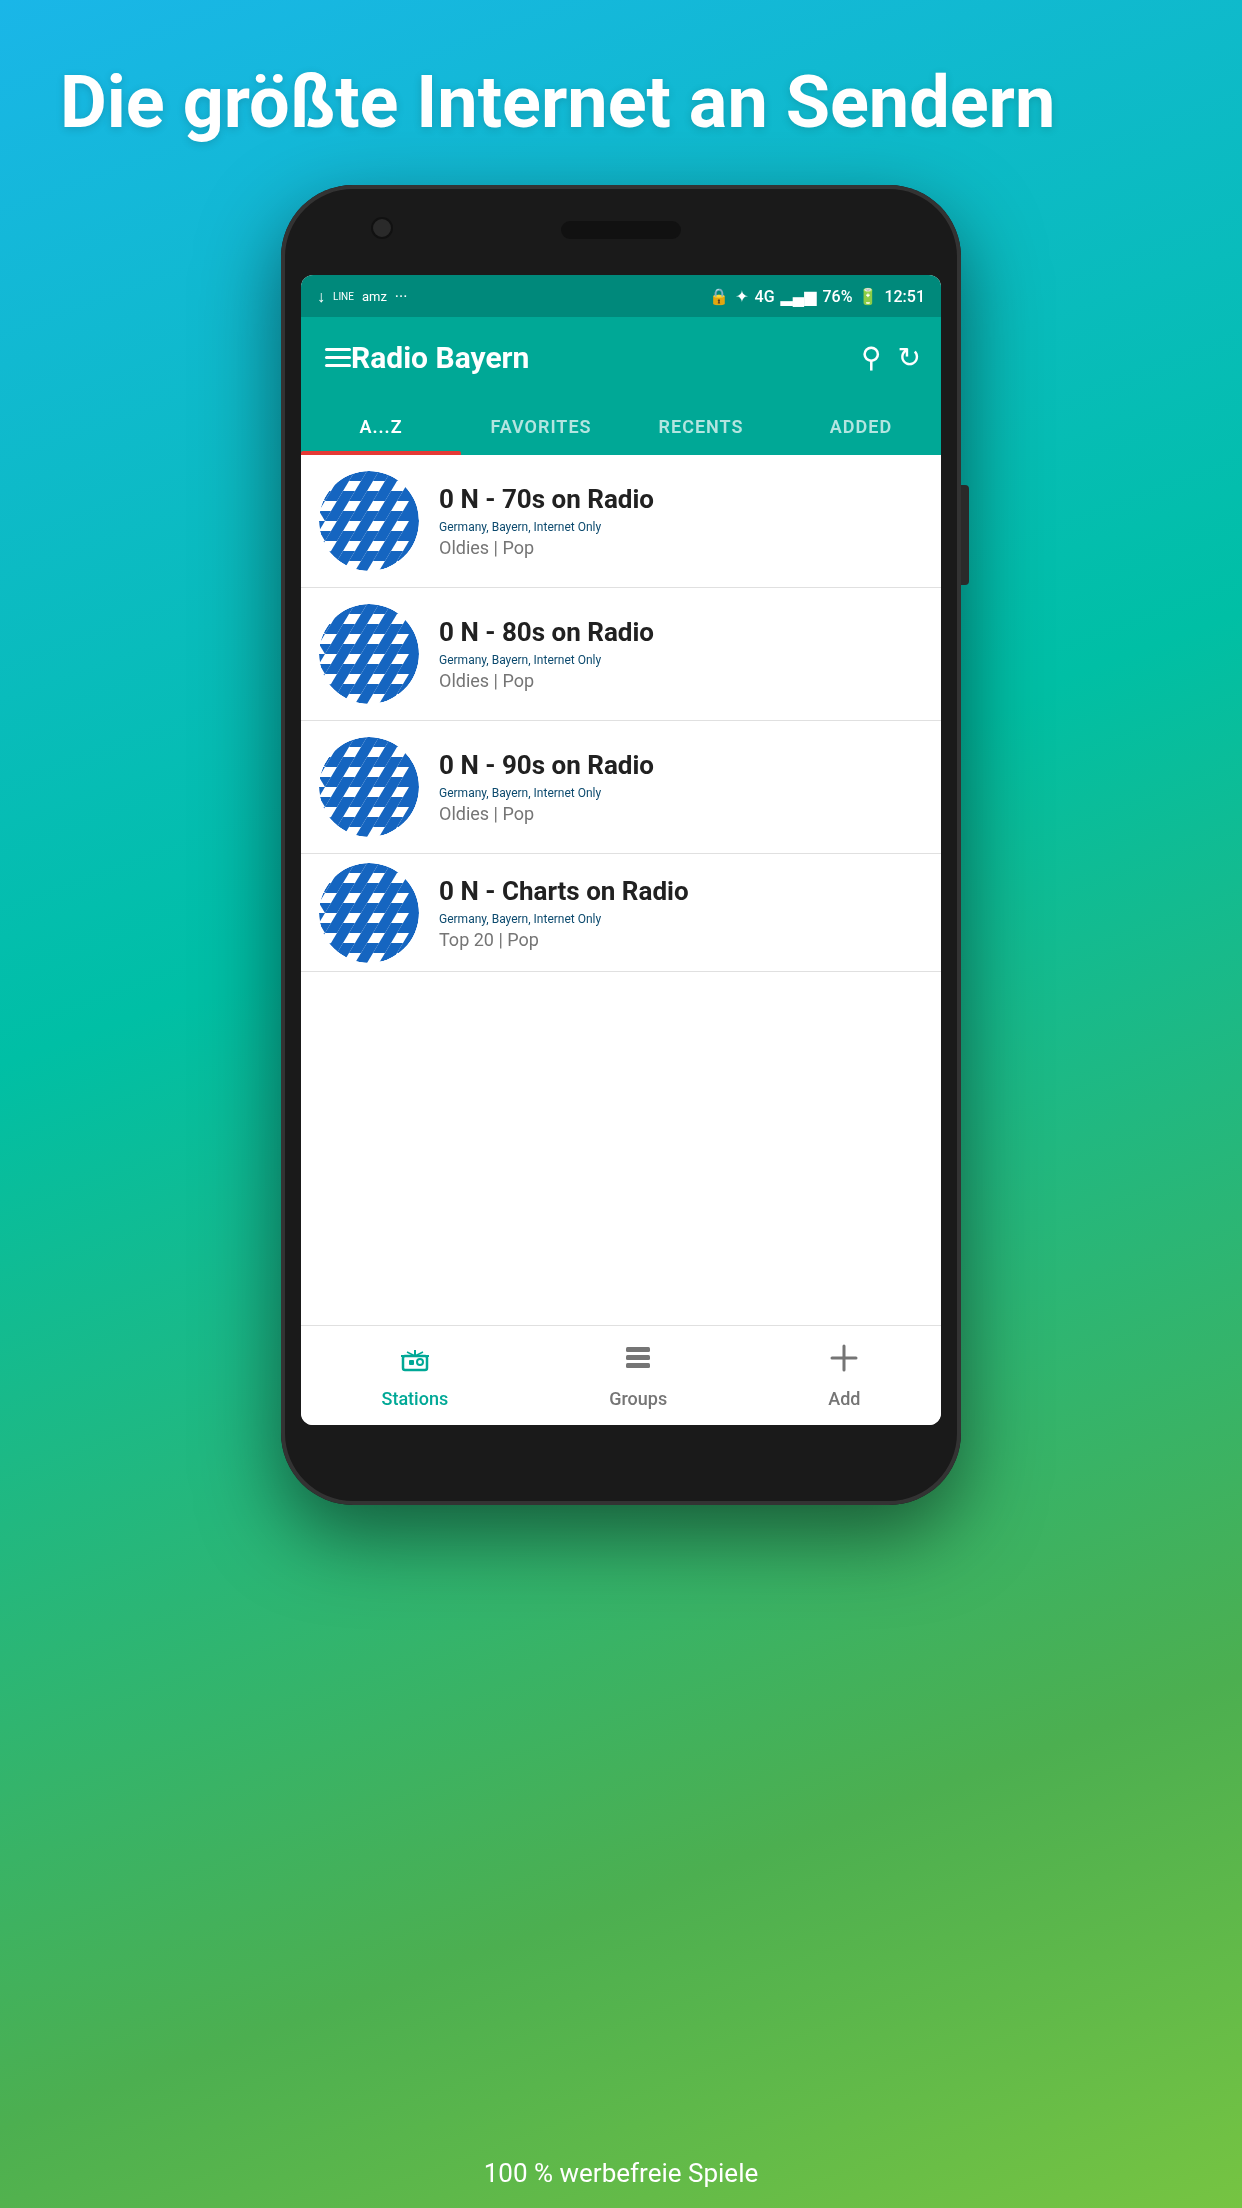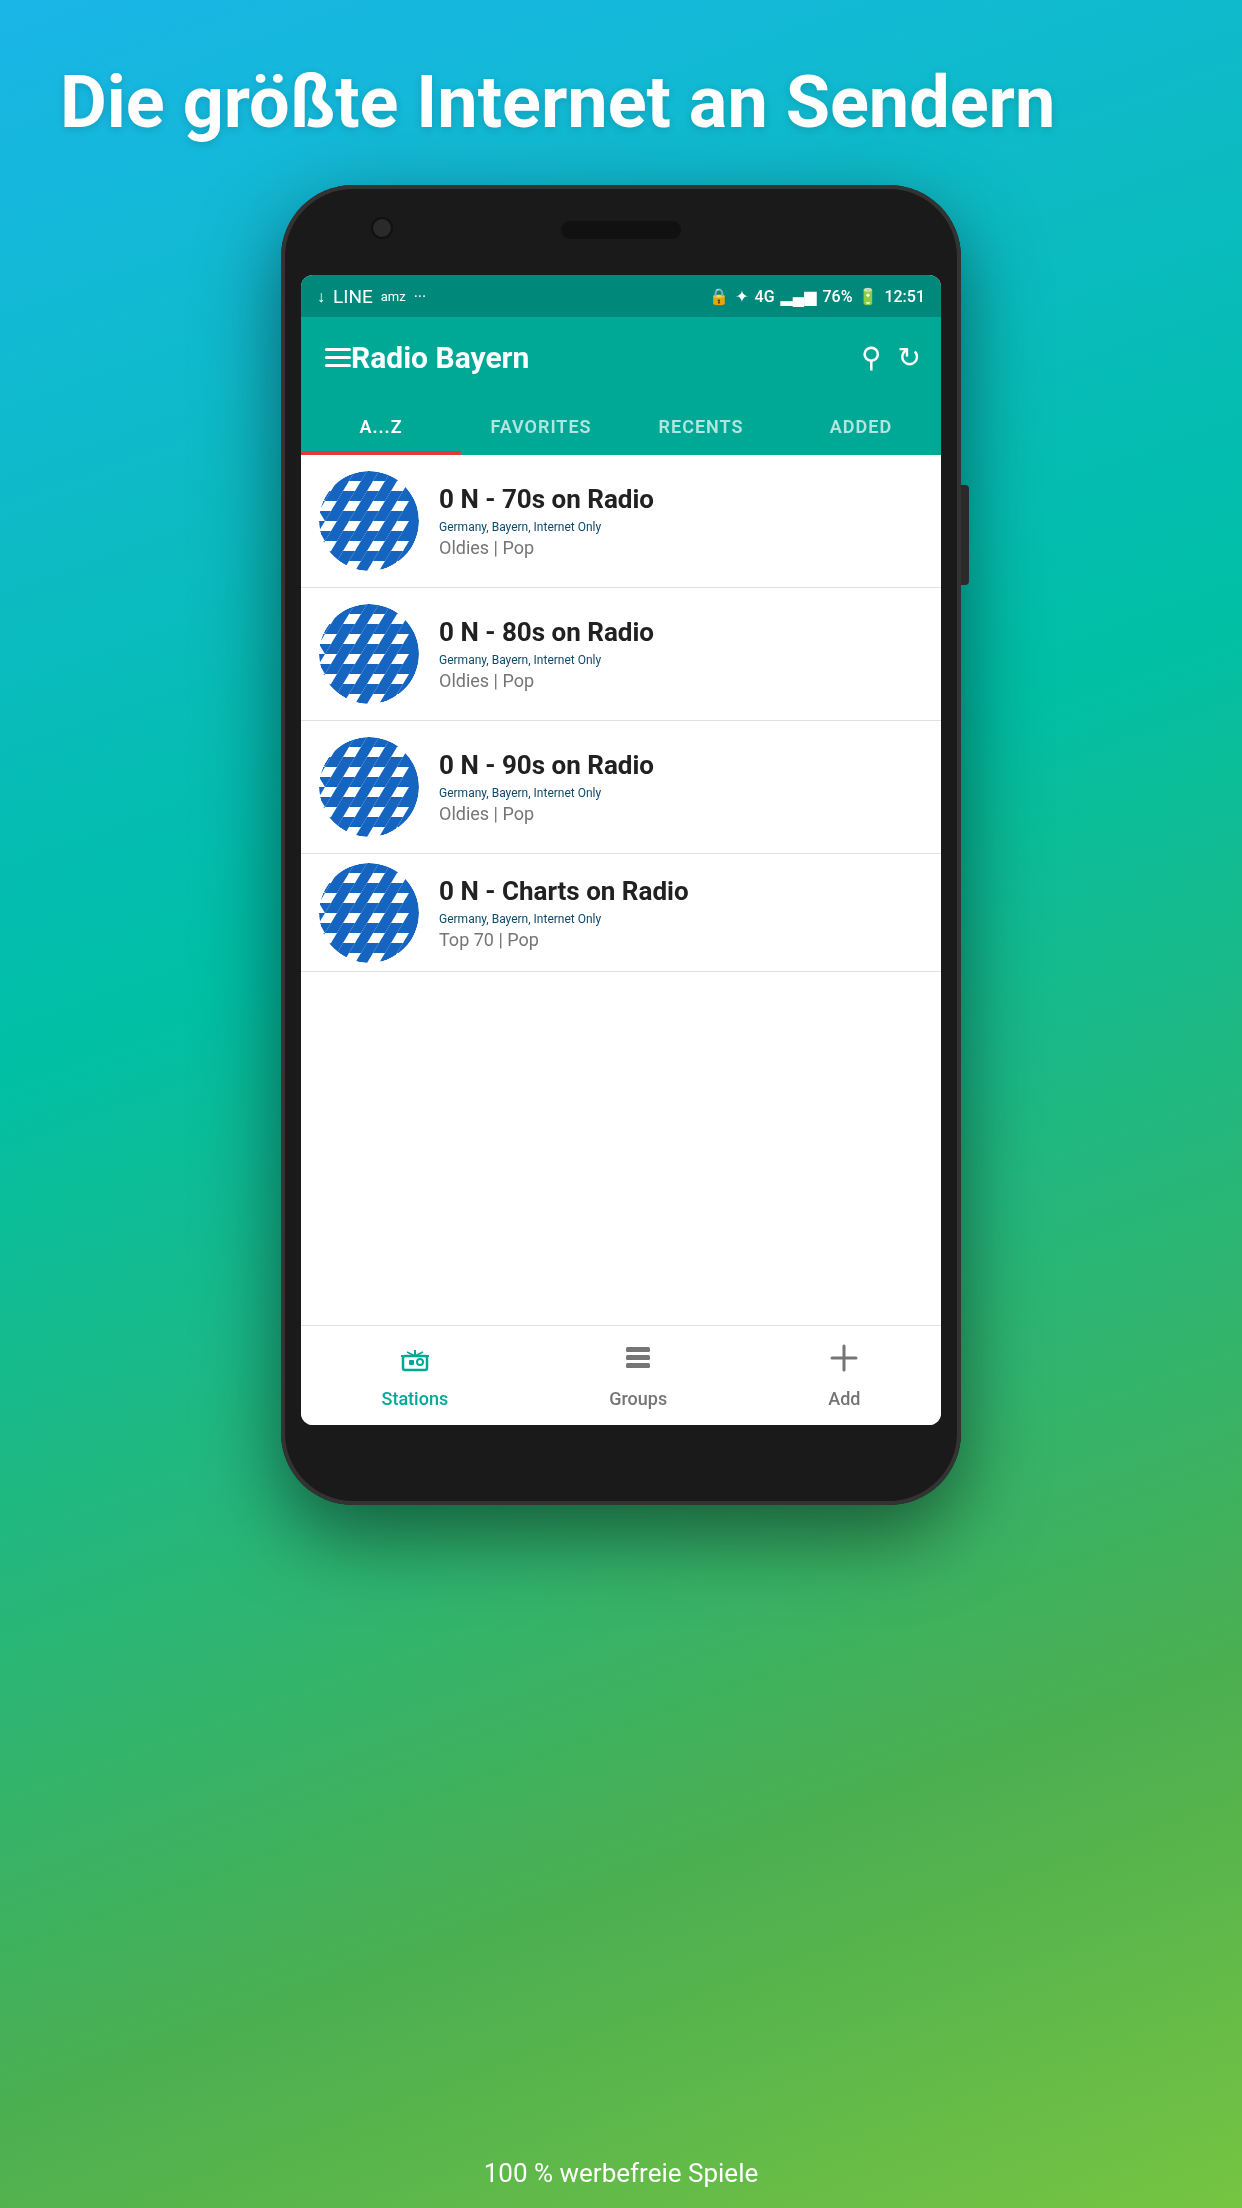--- a/index.html
+++ b/index.html
@@ -338,21 +338,21 @@
   <div class="phone-top-bar">
     <div class="phone-camera"></div>
     <div class="phone-speaker"></div>
   </div>
 
   <div class="phone-screen">
 
     <div class="status-bar">
       <div class="status-left">
         <span class="status-icon">↓</span>
-        <span class="status-icon" style="font-size:19px;">LINE</span>
+        <span class="status-icon" style="font-size:10px;">LINE</span>
         <span class="status-icon" style="font-size:13px;">amz</span>
         <span class="status-icon">···</span>
       </div>
       <div class="status-right">
         <span>🔒</span>
         <span>✦</span>
         <span>4G</span>
         <span>▂▄▆</span>
         <span>76%</span>
         <span>🔋</span>
@@ -738,21 +738,21 @@
                   <polygon points="42,90 54,90 48,100 36,100"></polygon>
                   <polygon points="66,90 78,90 72,100 60,100"></polygon>
                   <polygon points="90,90 100,90 100,100 84,100"></polygon>
                 </g>
               </g>
             </svg>
           </div>
           <div class="station-info">
             <div class="station-name">0 N - Charts on Radio</div>
             <div class="station-location">Germany, Bayern, Internet Only</div>
-            <div class="station-genre">Top 70 | Pop</div>
+            <div class="station-genre">Top 20 | Pop</div>
           </div>
         </div>
 
       </div>
     </div>
 
     <div class="bottom-nav">
       <div class="nav-item active">
         <span class="nav-icon">
           <svg width="32" height="32" viewBox="0 0 32 32" fill="none" xmlns="http://www.w3.org/2000/svg">

